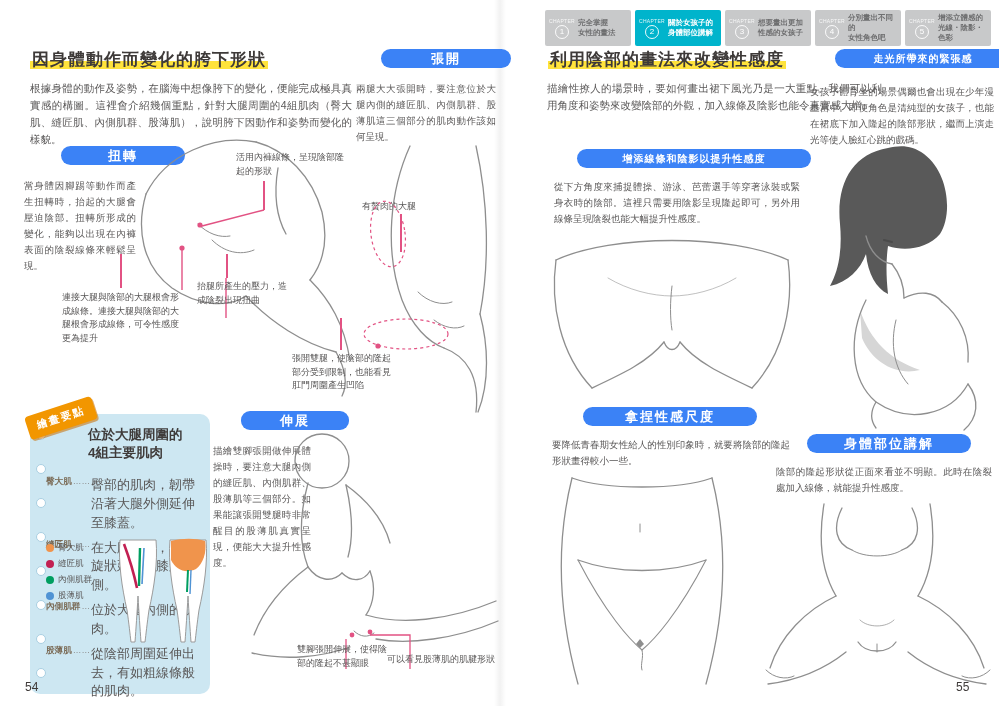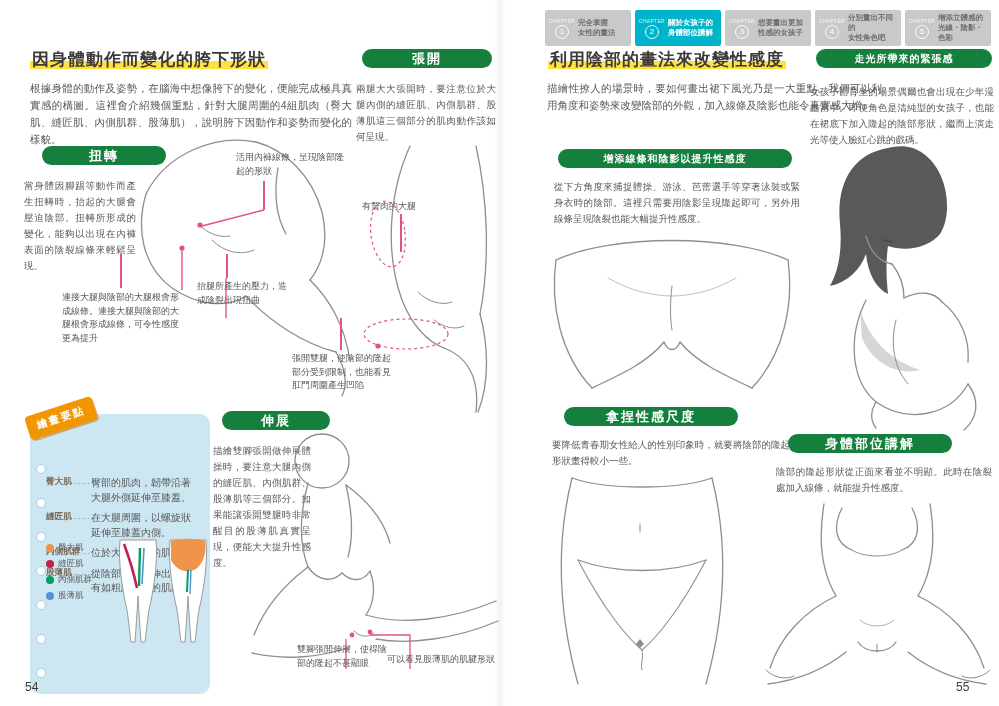--- a/index.html
+++ b/index.html
@@ -15,41 +15,41 @@
   .chap-word{font-size:5px;color:rgba(255,255,255,.85);letter-spacing:.3px;line-height:1.2;}
   .chap-num{width:12px;height:12px;border:1px solid rgba(255,255,255,.9);border-radius:50%;
             font-size:8px;color:#fff;display:flex;align-items:center;justify-content:center;margin-top:1px;}
   .tab-label{font-size:7.5px;line-height:1.35;color:rgba(80,80,82,.75);white-space:pre-line;font-weight:bold;}
   .tab.active .tab-label{color:#fff;}
   
   .h1{font-size:17px;font-weight:bold;color:#3e3a39;letter-spacing:1px;}
   .hl{background:linear-gradient(transparent 58%,#ffe33c 58%);padding:0 2px;}
   .body-text{font-size:10.5px;color:#595757;line-height:1.62;text-align:justify;}
   .small-text{font-size:9.5px;color:#595757;line-height:1.68;text-align:justify;}
-  .pill{background:#15803d;color:#fff;font-weight:bold;text-align:center;
-        border-radius:999px;font-size:13px;line-height:19px;height:19px;letter-spacing:2px;}
+  .pill{background:#3b82f6;color:#fff;font-weight:bold;text-align:center;
+        border-radius:999px;font-size:13px;line-height:19px;height:19px;letter-spacing:2px;margin-left:19px;}
   .pill.wide{letter-spacing:1px;font-size:10px;}
   .ann{font-size:9px;color:#595757;line-height:1.5;}
   .leader{width:2px;background:#e25283;}
   .pagenum{font-size:12px;color:#3e3a39;}
   .gutter{left:494px;top:0;width:12px;height:706px;
           background:linear-gradient(to right,rgba(0,0,0,0),rgba(0,0,0,.05),rgba(0,0,0,0));}
   
   .mbox{left:30px;top:414px;width:180px;height:280px;background:#cde7f2;border-radius:10px;}
   .hole{position:absolute;left:6px;width:8px;height:8px;background:#fff;border:1px solid #a9cfe2;border-radius:50%;}
   .badge{position:absolute;left:-4px;top:-8px;background:#f29600;color:#fff;font-weight:bold;
          font-size:10.5px;letter-spacing:2px;padding:5px 10px;border-radius:4px;
          transform:rotate(-18deg);box-shadow:1px 2px 0 rgba(200,110,0,.55);}
   .mbox-title{position:absolute;left:58px;top:12px;font-size:13.5px;font-weight:bold;color:#3f3b3a;
               line-height:1.35;white-space:pre-line;}
   .mi-list{position:absolute;left:16px;top:62px;width:154px;}
   .mi{display:flex;margin-bottom:6px;}
   .mi-name{font-size:8.6px;font-weight:bold;color:#7a6a55;flex:0 0 auto;}
   .mi-dots{font-size:8.6px;color:#8a8a8a;flex:0 0 auto;margin:0 1px;}
-  .mi-desc{font-size:10px;color:#595757;line-height:1.45;flex:1;}
+  .mi-desc{font-size:13px;color:#595757;line-height:1.45;flex:1;}
   .legend{position:absolute;left:16px;top:128px;}
   .lg-row{display:flex;align-items:center;margin-bottom:4px;}
   .lg-dot{width:8px;height:8px;border-radius:50%;margin-right:4px;flex:0 0 auto;}
   .lg-label{font-size:8.5px;color:#595757;}
   .legs{position:absolute;left:86px;top:122px;display:flex;gap:6px;}
 </style>
 </head>
 <body>
 
 <div class="gutter abs"></div>
@@ -156,20 +156,22 @@
 <div class="mbox abs">
   <div class="hole" style="top:16px;"></div>
   <div class="hole" style="top:50px;"></div>
   <div class="hole" style="top:84px;"></div>
   <div class="hole" style="top:118px;"></div>
   <div class="hole" style="top:152px;"></div>
   <div class="hole" style="top:186px;"></div>
   <div class="hole" style="top:220px;"></div>
   <div class="hole" style="top:254px;"></div>
   <div class="badge">繪畫要點</div>
+  <div class="mbox-title">位於大腿周圍的
+4組主要肌肉</div>
   <div class="mi-list">
     <div class="mi">
       <span class="mi-name">臀大肌</span>
         <span class="mi-dots">……</span>
         <span class="mi-desc">臀部的肌肉，韌帶沿著大腿外側延伸至膝蓋。</span>
     </div>
     <div class="mi">
       <span class="mi-name">縫匠肌</span>
         <span class="mi-dots">……</span>
         <span class="mi-desc">在大腿周圍，以螺旋狀延伸至膝蓋內側。</span>
@@ -212,21 +214,21 @@
     </svg>
     <svg width="44" height="108" viewBox="0 0 44 108">
       <path d="M4,4 H40 C42,26 38,52 33,74 C31,88 30,98 29,106 H25 C24,92 23,78 22,60 C21,78 20,92 19,106 H15 C14,98 13,88 11,74 C6,52 2,26 4,4 Z" fill="#fff" stroke="#9b9b9b"></path>
       <path d="M5,5 C16,2 30,2 39,5 C41,16 37,28 30,33 C20,38 10,34 5,24 Z" fill="#f0944c" stroke="none"></path>
       <path d="M22,34 L21,56" stroke="#009e60" stroke-width="2" fill="none"></path>
       <path d="M25,34 L24,58" stroke="#4f93d4" stroke-width="1.4" fill="none"></path>
     </svg>
   </div>
 </div>
 
-<div class="pill abs" style="left:222px;top:411px;width:108px;">伸展</div>
+<div class="pill abs" style="left:222px;top:411px;width:108px;border-radius:9px;">伸展</div>
 <div class="small-text abs" style="left:213px;top:443px;width:98px;">描繪雙腳張開做伸展體操時，要注意大腿內側的縫匠肌、內側肌群、股薄肌等三個部分。如果能讓張開雙腿時非常醒目的股薄肌真實呈現，便能大大提升性感度。</div>
 
 <svg class="abs" style="left:250px;top:425px;" width="254" height="248" viewBox="0 0 254 248">
   <g fill="none" stroke="#8e8e8e" stroke-width="1.3" stroke-linecap="round">
     <circle cx="72" cy="36" r="27"></circle>
     <path d="M58,58 C50,88 48,116 58,142"></path>
     <path d="M96,60 C102,86 104,110 98,132"></path>
     <path d="M58,142 C68,156 82,158 92,148"></path>
     <path d="M92,148 C102,158 114,156 120,146"></path>
     <path d="M120,146 C126,162 124,178 116,190"></path>

